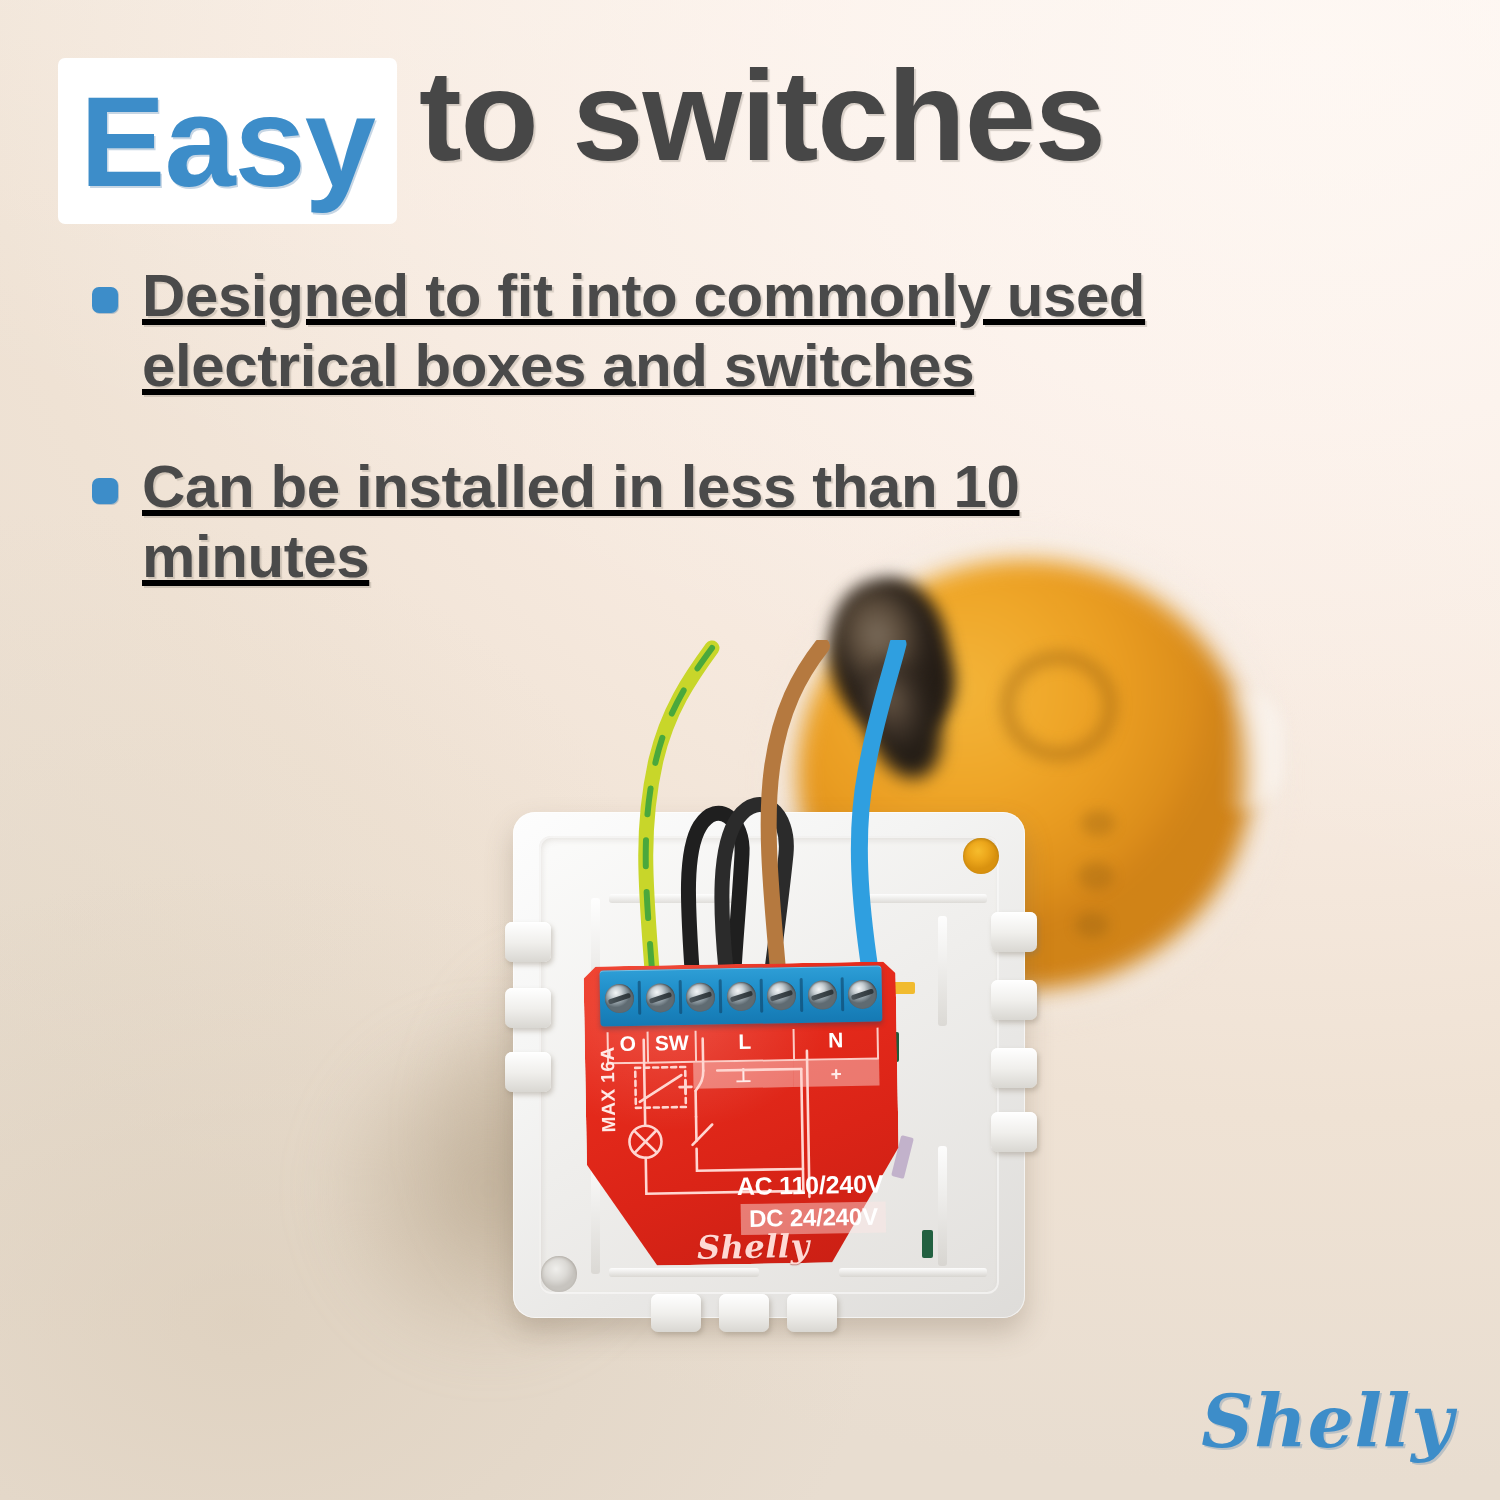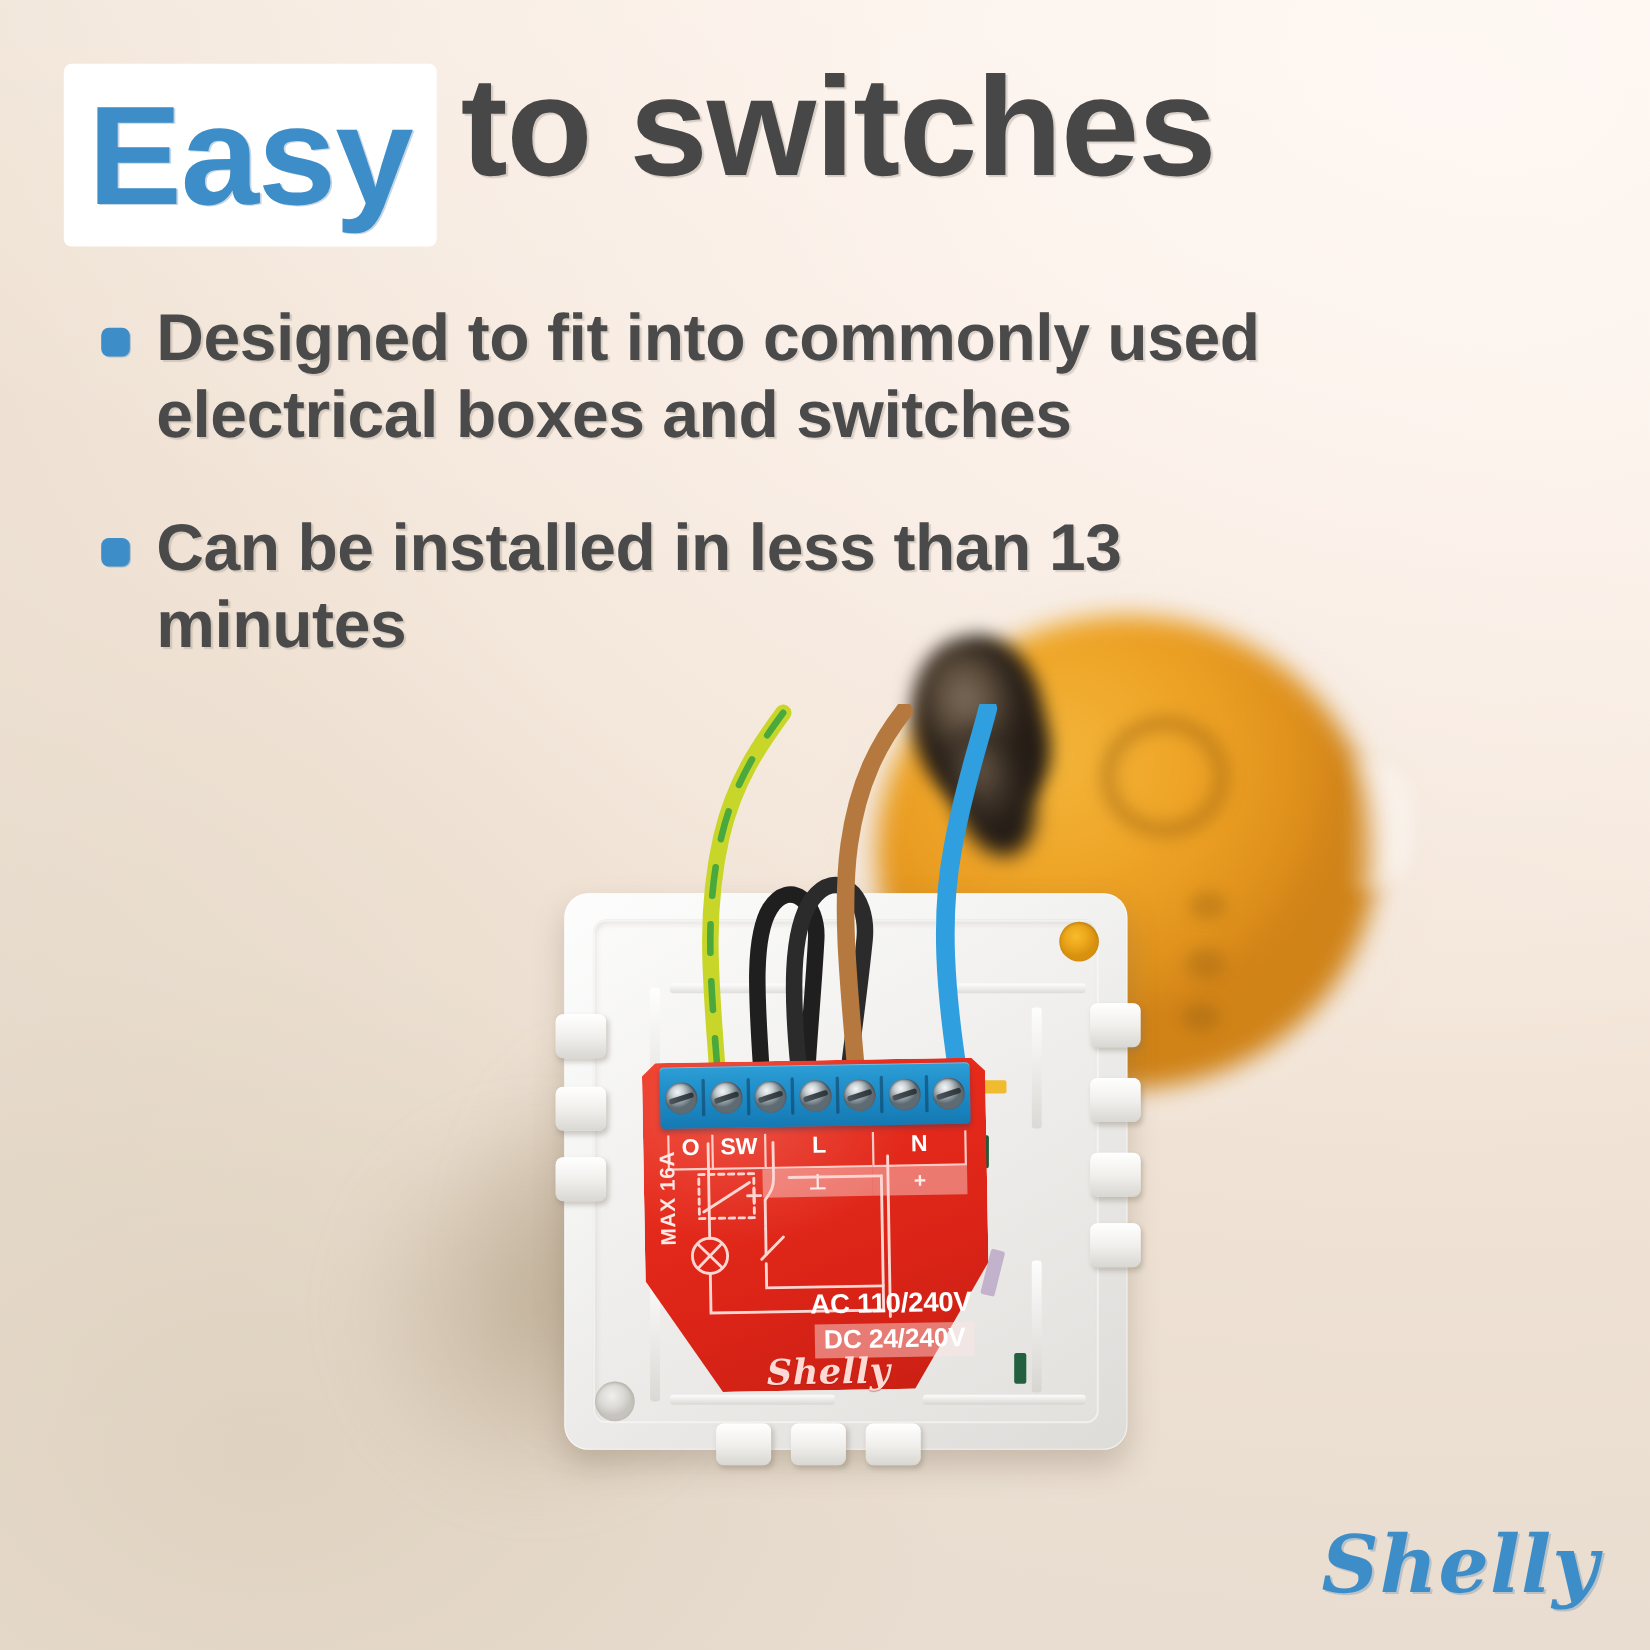--- a/index.html
+++ b/index.html
@@ -95,21 +95,21 @@
     white-space:nowrap;
   }
   .head-rest{
     font-size:128px; font-weight:bold; color:#474747;
     letter-spacing:-1px; margin-left:22px;
     text-shadow:2px 2px 1px rgba(120,110,100,.28);
     white-space:nowrap; position:relative; top:-26px;
   }
 
   
-  .bullets{ position:absolute; left:92px; top:272px; width:1340px; }
+  .bullets{ position:absolute; left:92px; top:261px; width:1340px;text-decoration:underline; }
   .bullet{ display:flex; align-items:flex-start; margin-bottom:52px; }
   .dot{
     width:26px; height:26px; min-width:26px; border-radius:7px;
     background:#3d8dc9; margin-top:26px; margin-right:24px;
     box-shadow:1px 1px 0 rgba(70,120,165,.35);
   }
   .btext{
     font-size:60px; font-weight:bold; color:#4a4a4a;
     line-height:1.16; letter-spacing:-.4px;
     text-shadow:2px 2px 1px rgba(125,115,104,.26);
@@ -300,21 +300,21 @@
     <span class="head-rest">to switches</span>
   </div>
 
   <div class="bullets">
     <div class="bullet b1">
       <span class="dot"></span>
       <span class="btext">Designed to fit into commonly used electrical boxes and switches</span>
     </div>
     <div class="bullet b2">
       <span class="dot"></span>
-      <span class="btext">Can be installed in less than 13 minutes</span>
+      <span class="btext">Can be installed in less than 10 minutes</span>
     </div>
   </div>
 
   <div class="frame-wrap">
     <div class="frame"></div>
     <div class="frame-inner">
       <div class="rib v1"></div>
       <div class="rib v2"></div>
       <div class="rib h1"></div>
       <div class="rib h2"></div>

